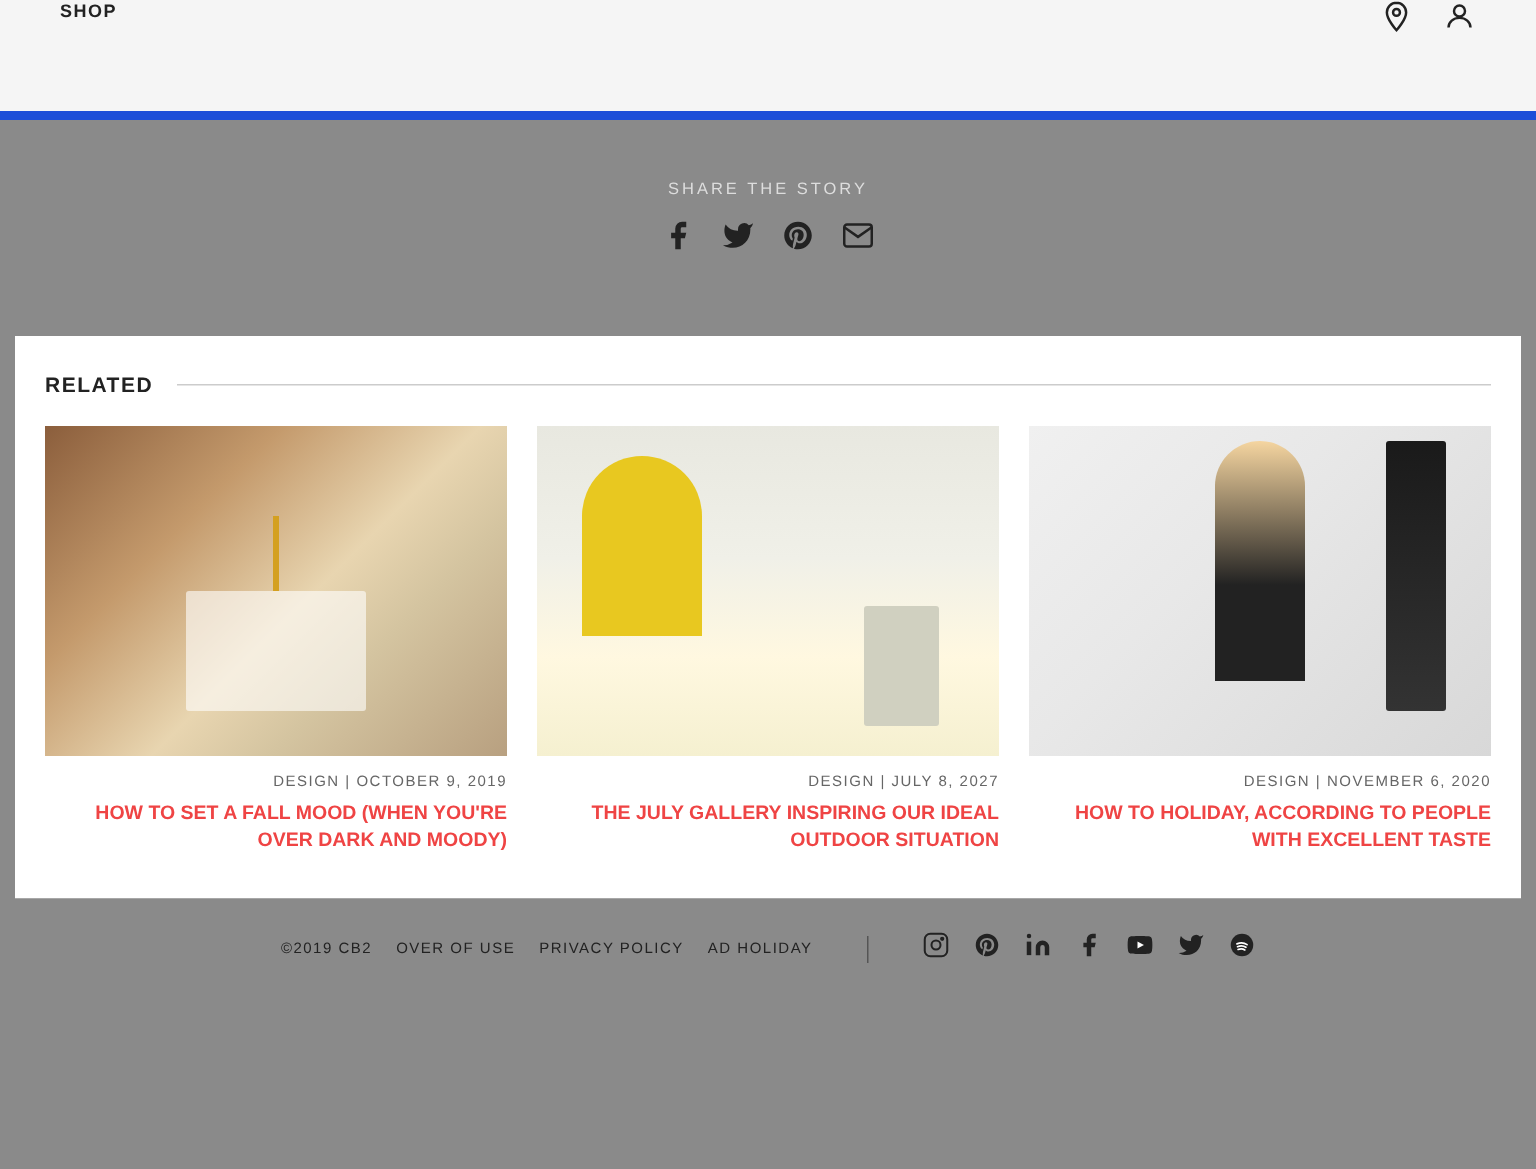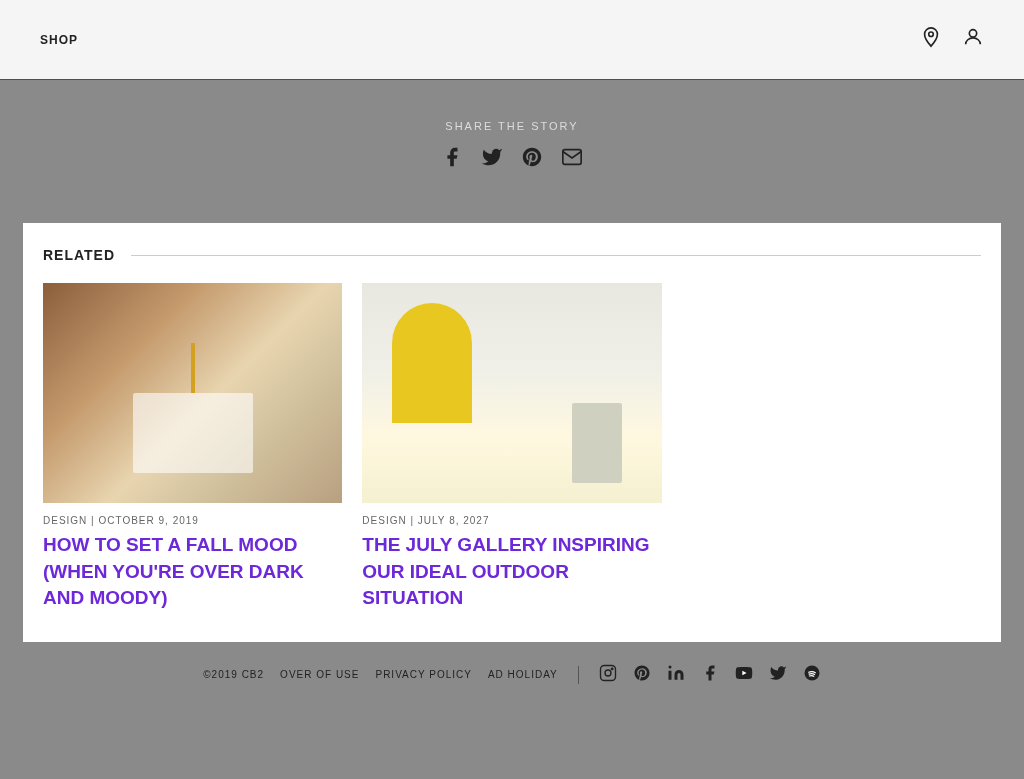--- a/index.html
+++ b/index.html
@@ -8,25 +8,25 @@
       background-color: #8a8a8a;
       width: 1024px;
       min-height: 779px;
       overflow-x: hidden;
     }
 
     
     .header {
       background-color: #f5f5f5;
       display: flex;
-      align-items: center;
+      align-items: flex-start;
       justify-content: space-between;
       padding: 0 40px;
       height: 80px;
-      border-bottom: 1px solid #1d4ed8;
+      border-bottom: 6px solid #1d4ed8;
     }
     .header-shop {
       font-size: 12px;
       font-weight: bold;
       letter-spacing: 1px;
       color: #222;
       cursor: pointer;
     }
     .logo-wrapper {
       position: absolute;
@@ -74,21 +74,21 @@
       color: #222;
       cursor: pointer;
       background: none;
       border: none;
     }
 
     
     .related-section {
       background-color: #fff;
       padding: 24px 20px 30px;
-      margin: 0 23px;
+      margin: 0 10px;
     }
     .related-header {
       display: flex;
       align-items: center;
       margin-bottom: 20px;
     }
     .related-title {
       font-size: 14px;
       font-weight: bold;
       letter-spacing: 1px;
@@ -105,20 +105,21 @@
     
     .cards-grid {
       display: grid;
       grid-template-columns: repeat(3, 1fr);
       gap: 20px;
     }
     .card {
       display: flex;
       flex-direction: column;
       cursor: pointer;
+      text-align: right;
     }
     .card-image {
       width: 100%;
       height: 220px;
       background-color: #ccc;
       overflow: hidden;
       margin-bottom: 12px;
     }
     .card-image-inner {
       width: 100%;
@@ -208,34 +209,34 @@
       border-radius: 2px;
     }
 
     .card-meta {
       font-size: 10px;
       letter-spacing: 1px;
       color: #666;
       margin-bottom: 6px;
     }
     .card-title {
-      font-size: 19px;
+      font-size: 13px;
       font-weight: bold;
-      color: #6d28d9;
+      color: #ef4444;
       line-height: 1.4;
     }
 
     
     .footer {
       background-color: #8a8a8a;
       display: flex;
       align-items: center;
       justify-content: center;
       padding: 22px 40px;
-      gap: 0;
+      gap: 16px;
       flex-wrap: wrap;
       position: relative;
     }
     .footer-left {
       display: flex;
       align-items: center;
       gap: 16px;
     }
     .footer-link {
       font-size: 10px;
@@ -326,20 +327,27 @@
     </div>
 
     <div class="card">
       <div class="card-image">
         <div class="card-image-inner card-img-2"></div>
       </div>
       <div class="card-meta">DESIGN | JULY 8, 2027</div>
       <div class="card-title">THE JULY GALLERY INSPIRING OUR IDEAL OUTDOOR SITUATION</div>
     </div>
 
+    <div class="card">
+      <div class="card-image">
+        <div class="card-image-inner card-img-3"></div>
+      </div>
+      <div class="card-meta">DESIGN | NOVEMBER 6, 2020</div>
+      <div class="card-title">HOW TO HOLIDAY, ACCORDING TO PEOPLE WITH EXCELLENT TASTE</div>
+    </div>
 
   </div>
 </div>
 
 <div class="footer">
   <div class="footer-left">
     <span class="footer-link">©2019 CB2</span>
     <span class="footer-link">OVER OF USE</span>
     <span class="footer-link">PRIVACY POLICY</span>
     <span class="footer-link">AD HOLIDAY</span>

